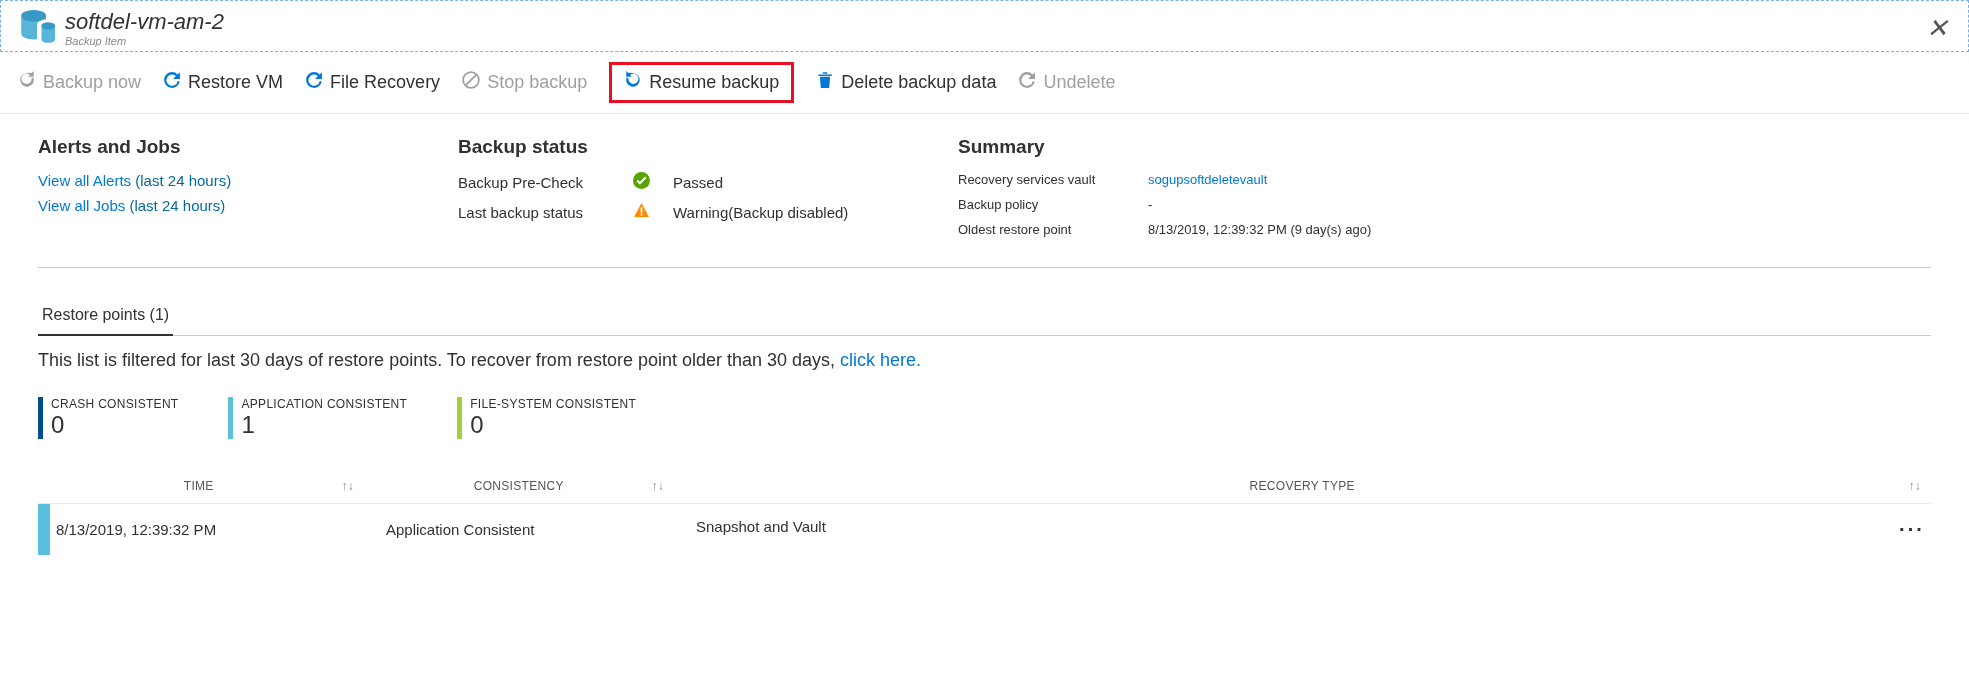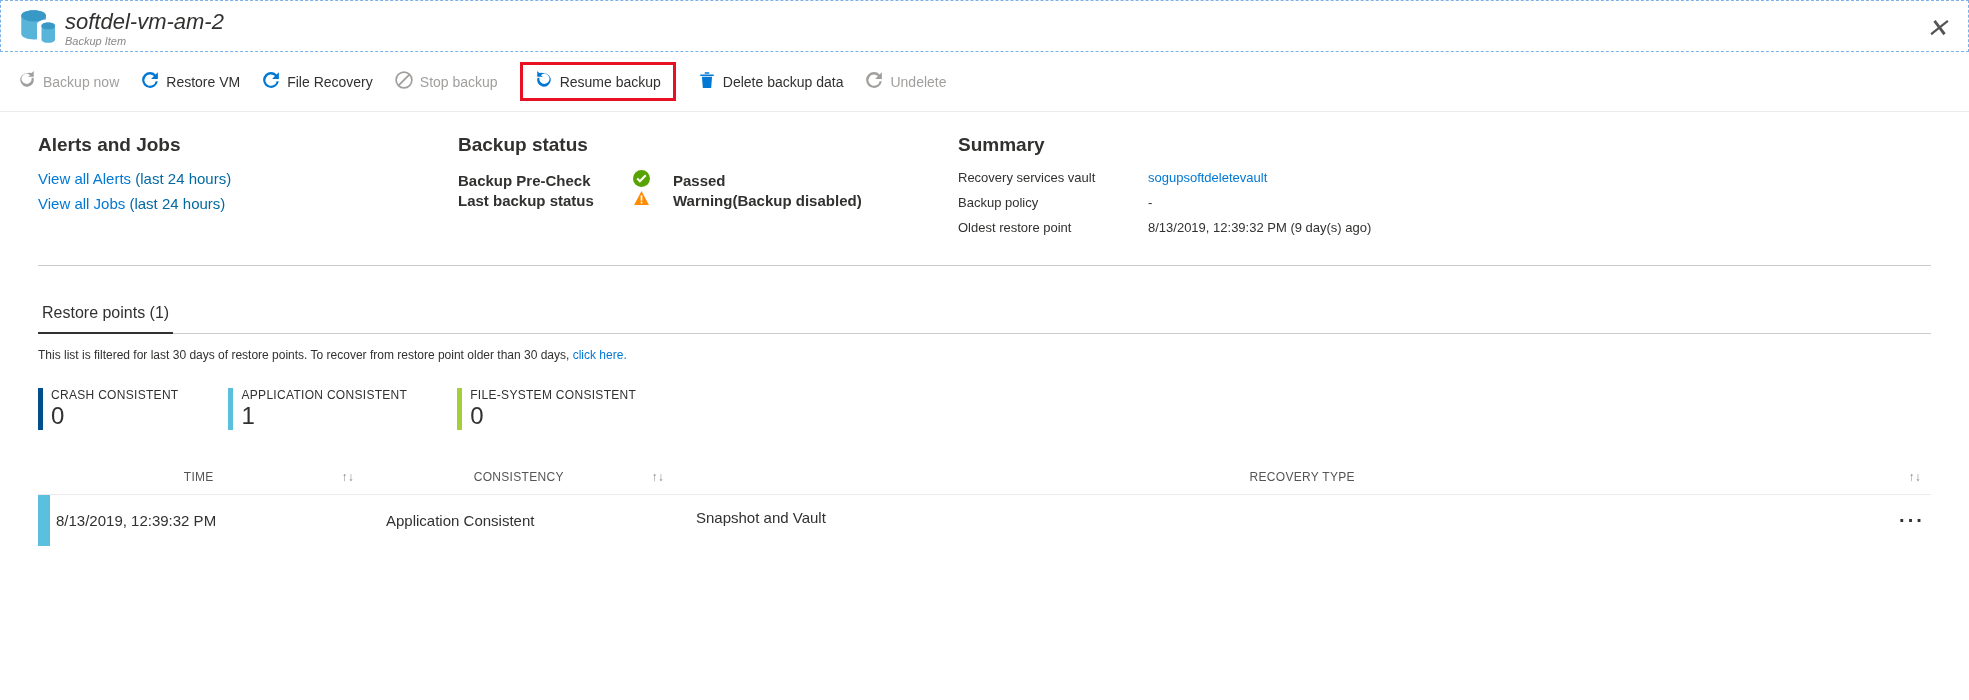--- a/index.html
+++ b/index.html
@@ -4,37 +4,37 @@
 <style>
   * { box-sizing: border-box; margin: 0; padding: 0; }
   body { font-family: "Segoe UI", -apple-system, Arial, sans-serif; font-size: 14px; color: #323130; background: #ffffff; width: 1969px; }
   .header { display: flex; align-items: flex-start; padding: 8px 18px 4px 18px; border-bottom: 1px solid #edebe9; position: relative; border: 1px dashed #7cb1e8; font-style: italic; }
   .logo { width: 36px; height: 36px; margin-right: 10px; display:flex; align-items:center; justify-content:center; }
   .title-block { display: flex; flex-direction: column; }
   .title { font-size: 22px; font-weight: 400; }
   .subtitle { font-size: 11px; color: #888; }
   .close { position: absolute; right: 20px; top: 12px; font-size: 26px; cursor: pointer; color: #555; font-weight:300; }
   .toolbar { display: flex; align-items: center; padding: 10px 18px; border-bottom: 1px solid #edebe9; gap: 22px; }
-  .tb-item { display: inline-flex; align-items: center; gap: 7px; cursor: pointer; font-size: 14px; }
+  .tb-item { display: inline-flex; align-items: center; gap: 7px; cursor: pointer; font-size: 18px; }
   .tb-disabled { color: #a19f9d; cursor: default; }
   .tb-blue svg, .tb-item svg { width: 18px; height: 18px; }
   .highlight-box { border: 3px solid #e81123; padding: 6px 12px; }
   .content { padding: 22px 38px 22px 38px; }
   .sections { display: flex; border-bottom: 1px solid #ccc; padding-bottom: 30px; margin-bottom: 28px; }
   .sec { margin-right: 80px; }
   .sec h3 { font-size: 19px; font-weight: 600; margin-bottom: 14px; }
   .link { color: #0078d4; cursor: pointer; }
   .hint { color: #0369a1; }
   .row { margin-bottom: 8px; font-size: 15px; }
-  .kv { display: grid; grid-template-columns: 175px 40px auto; align-items: center; font-size: 15px; font-weight: bold; }
+  .kv { display: grid; grid-template-columns: 175px 40px auto; align-items: center; row-gap: 10px; font-size: 15px; }
   .kv2 { display: grid; grid-template-columns: 190px auto; row-gap: 10px; font-size: 13px; }
   .ic-pass { width: 17px; height: 17px; }
   .tab { display:inline-block; font-size: 16px; padding: 10px 4px; border-bottom: 2px solid #323130; margin-bottom: -1px; }
   .tabrow { border-bottom: 1px solid #ccc; margin-bottom: 14px; }
-  .filter-note { font-size: 12px; margin-bottom: 26px; }
+  .filter-note { font-size: 18px; margin-bottom: 26px; }
   .stats { display: flex; gap: 50px; margin-bottom: 30px; }
   .stat { border-left: 5px solid; padding-left: 8px; }
   .stat .lbl { font-size: 12px; letter-spacing: .3px; }
   .stat .val { font-size: 24px; font-weight: 400; }
   .s-blue { border-color: #004e8c; }
   .s-cyan { border-color: #5bc0de; }
   .s-lime { border-color: #a4cf3a; }
   table { width: 100%; border-collapse: collapse; }
   th { text-align: center; font-size: 12px; font-weight: 400; color: #555; padding: 10px 6px; border-bottom: 1px solid #edebe9; letter-spacing:.3px;}
   th .sort { color:#888; font-size:12px; float:right; margin-right:20px;}

